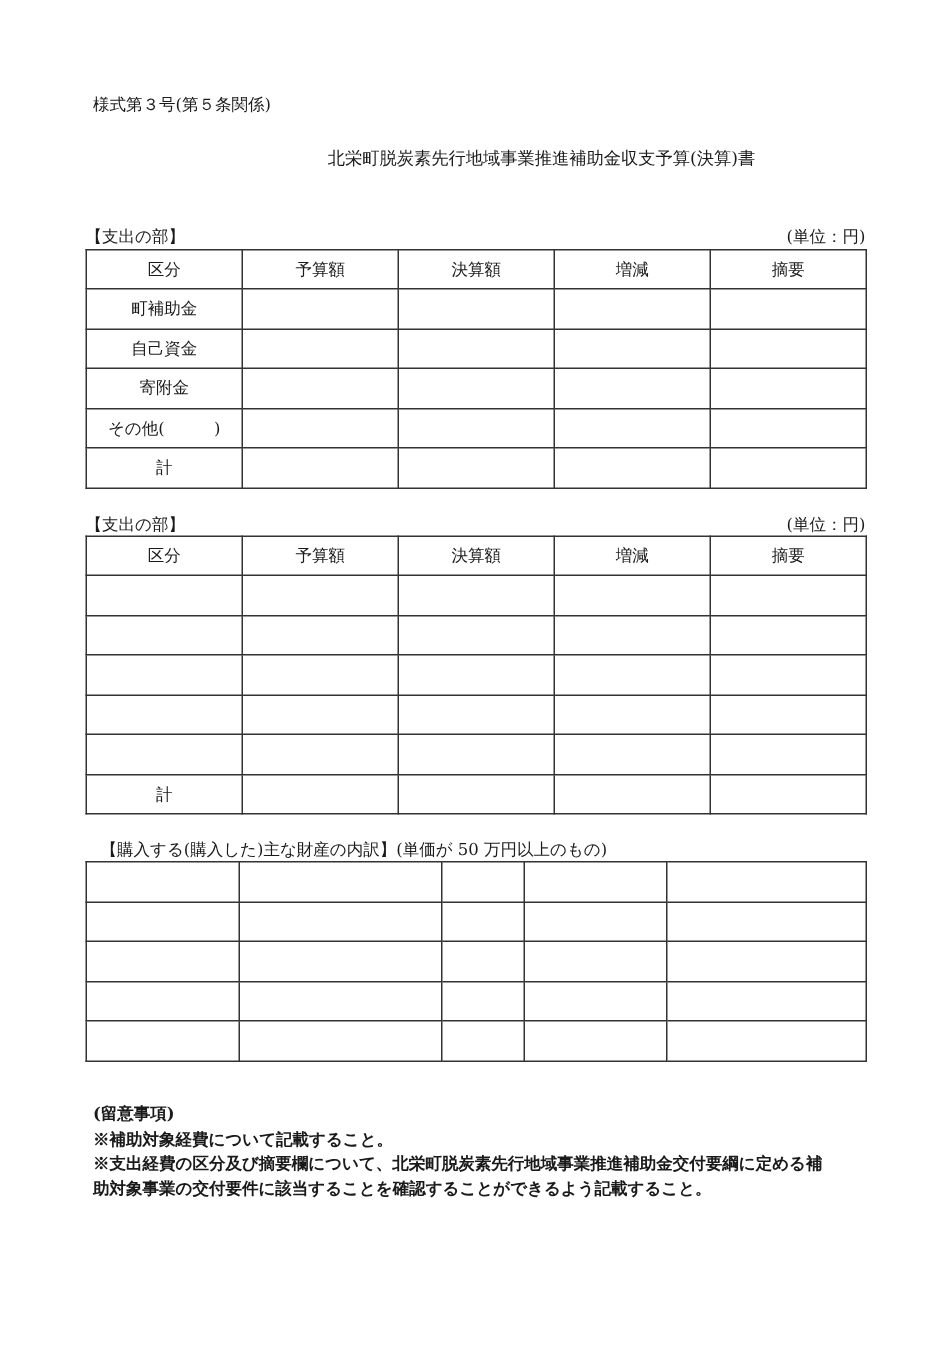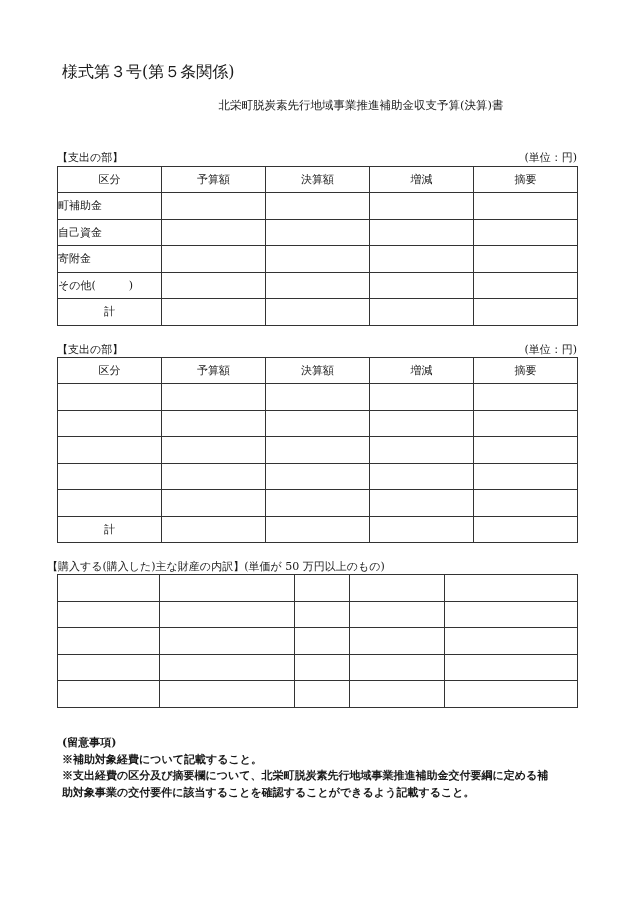--- a/index.html
+++ b/index.html
@@ -2,33 +2,33 @@
 <html><head>
   <meta charset="utf-8">
   <style>
     html, body { margin: 0; padding: 0; }
     body {
       width: 630px; height: 903px; background: #ffffff; position: relative;
       font-family: "DejaVu Serif", "Liberation Serif", serif; color: #1a1a1a;
       overflow: hidden;
     }
     .abs { position: absolute; }
-    .form-no { left: 62px; top: 62px; font-size: 16px; }
+    .form-no { left: 62px; top: 62px; font-size: 11px; }
     .doc-title { left: 0; width: 630px; top: 98px; text-align: center; font-size: 11.5px; padding-left: 92px; box-sizing: border-box; }
     .sec-label { font-size: 11px; }
     .unit { font-size: 11px; right: 53px; }
     table.grid {
       position: absolute; border-collapse: collapse; table-layout: fixed;
       font-size: 11px;
     }
     table.grid td, table.grid th {
       border: 1.3px solid #333; padding: 0; font-weight: normal; overflow: hidden; white-space: nowrap;
     }
     table.grid th { text-align: center; margin-top: 20px; }
-    td.lbl { text-align: left; padding-left: 4px; }
+    td.lbl { text-align: center; padding-left: 4px; }
     td.ctr { text-align: center; }
     .notes { left: 62px; top: 735px; font-size: 11px; line-height: 16.5px; width: 530px; }
     .notes p { margin: 0; font-weight: bold; }
   </style>
 </head>
 <body>
 
 <div class="abs form-no">様式第３号(第５条関係)</div>
 <div class="abs doc-title">北栄町脱炭素先行地域事業推進補助金収支予算(決算)書</div>
 
@@ -146,21 +146,21 @@
   <tr style="height:26.5px;">
     <td class="ctr">計</td>
     <td></td>
     <td></td>
     <td></td>
     <td></td>
   </tr>
 </tbody>
   </table>
 
-<div class="abs sec-label" style="left:47px; top:559px;">【購入する(購入した)主な財産の内訳】(単価が 50 万円以上のもの)</div>
+<div class="abs sec-label" style="left:67px; top:559px;">【購入する(購入した)主な財産の内訳】(単価が 50 万円以上のもの)</div>
 
 <table class="grid" style="left:57px; top:574px; width:520px;">
   <colgroup>
       <col style="width:102px">
       <col style="width:135px">
       <col style="width:55px">
       <col style="width:95px">
       <col style="width:133px">
     </colgroup>
   <tbody>

